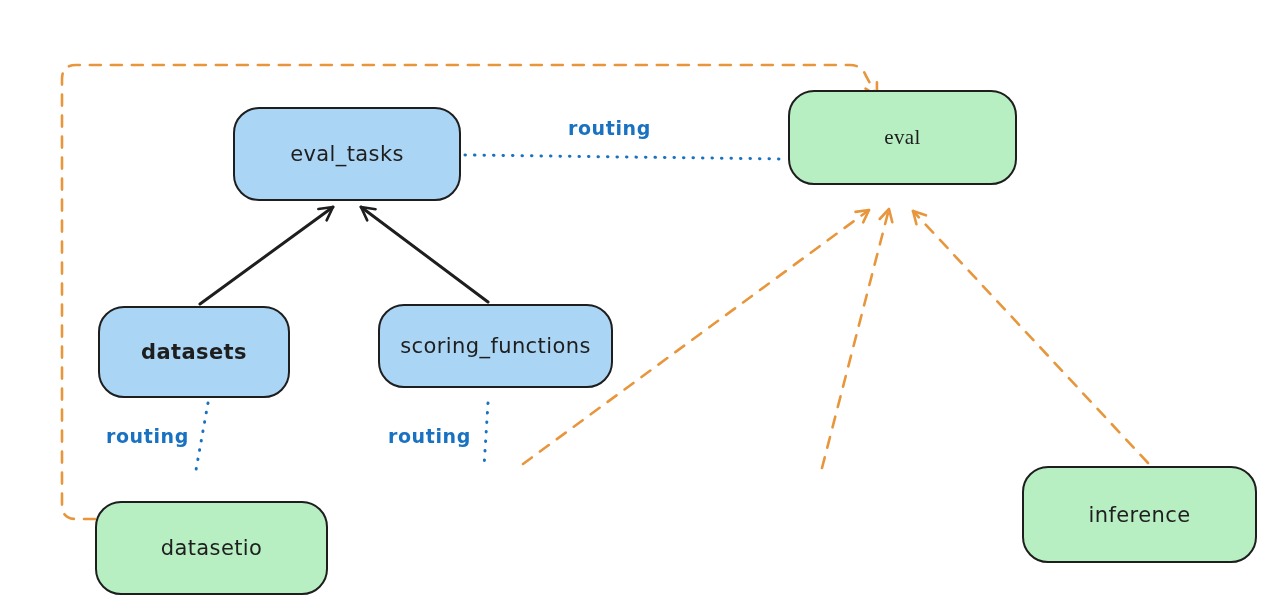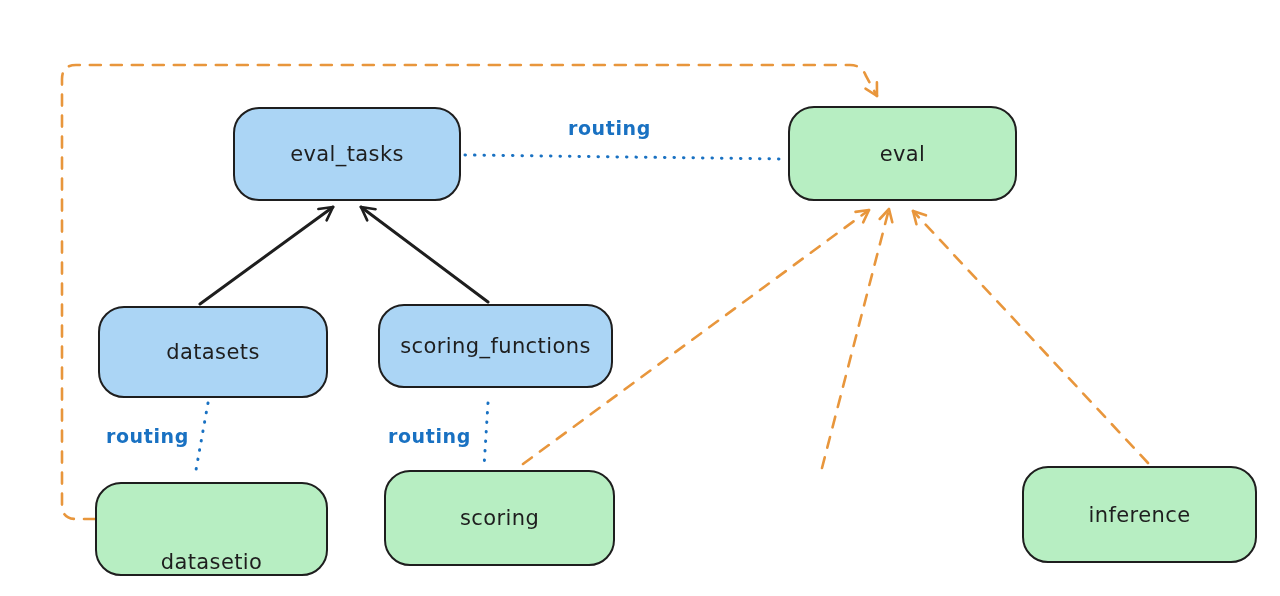--- a/index.html
+++ b/index.html
@@ -112,39 +112,36 @@
     </g>
     <g>
       <line class="stroke-dashed-orange" x1="1148" y1="463" x2="913" y2="211" marker-end="url(#mk-orange)"></line>
     </g>
   </svg>
 
   <div class="node blue" style="left:233px; top:107px; width:228px; height:94px;">
     <span>eval_tasks</span>
   </div>
 
-  <div class="node green" style="left:788px; top:106px; width:229px; height:95px;">
+  <div class="node green" style="left:788px; top:90px; width:229px; height:95px;font-family:Liberation Serif, serif;">
     <span>eval</span>
   </div>
 
-  <div class="node blue" style="left:98px; top:306px; width:230px; height:92px;">
+  <div class="node blue" style="left:98px; top:306px; width:192px; height:92px;font-weight:bold;">
     <span>datasets</span>
   </div>
 
   <div class="node blue" style="left:378px; top:304px; width:235px; height:84px;">
     <span>scoring_functions</span>
   </div>
 
-  <div class="node green" style="left:95px; top:482px; width:233px; height:94px;align-items:flex-end;">
+  <div class="node green" style="left:95px; top:501px; width:233px; height:94px;">
     <span>datasetio</span>
   </div>
 
-  <div class="node green" style="left:384px; top:470px; width:231px; height:96px;">
-    <span>scoring</span>
-  </div>
 
 
   <div class="node green" style="left:1022px; top:466px; width:235px; height:97px;">
     <span>inference</span>
   </div>
 
   <div class="edge-label" style="left:568px; top:117px;">routing</div>
   <div class="edge-label" style="left:106px; top:425px;">routing</div>
   <div class="edge-label" style="left:388px; top:425px;">routing</div>
 

